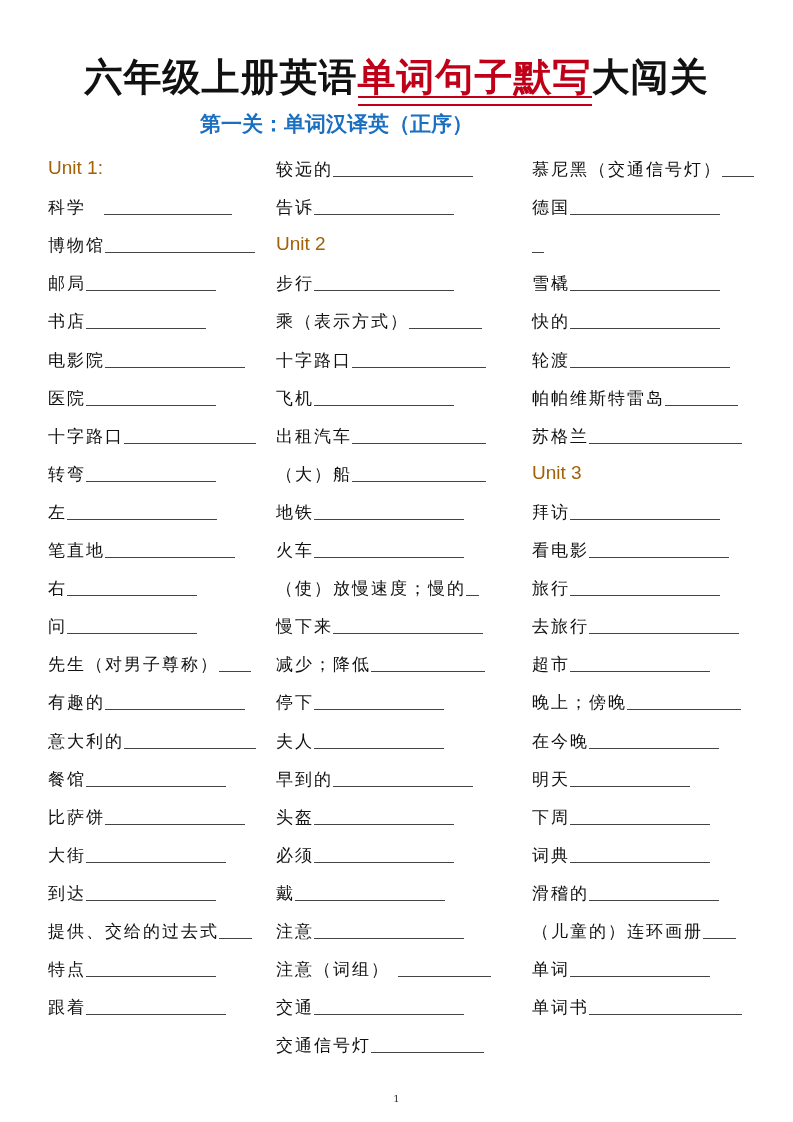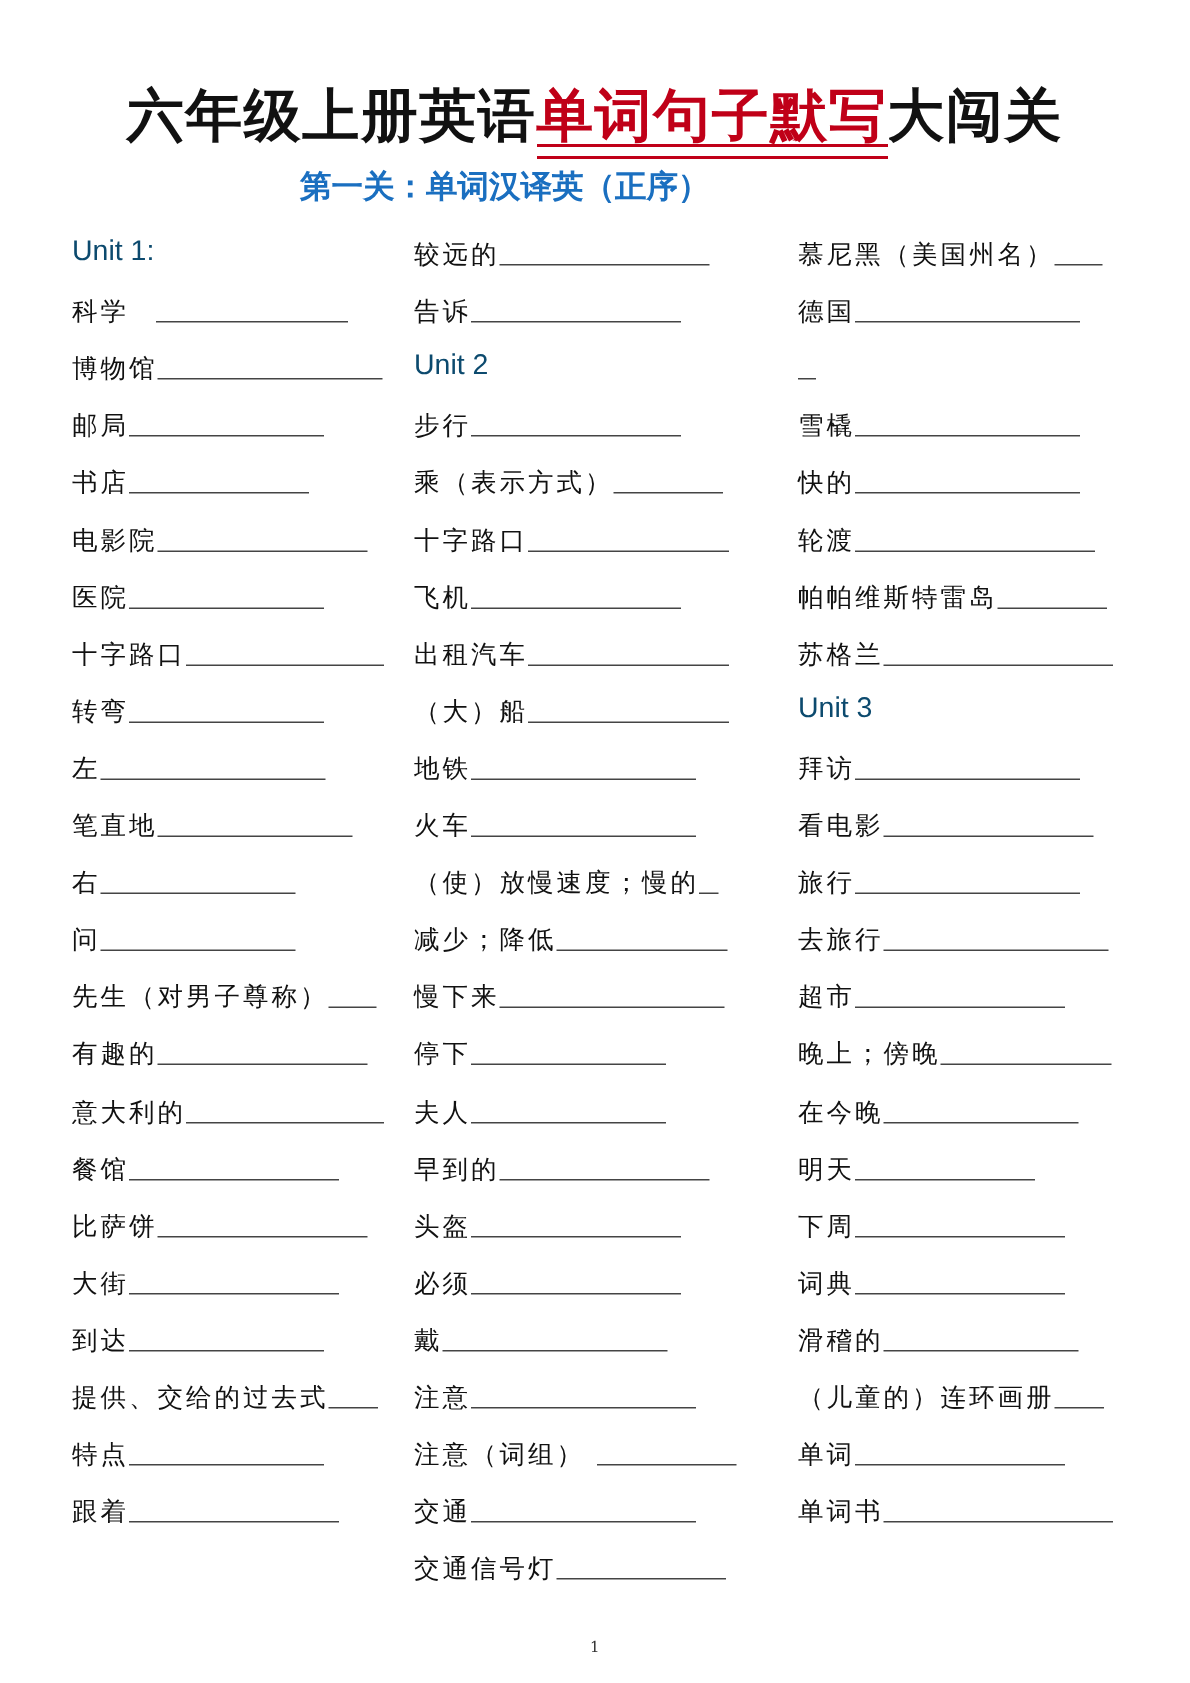--- a/index.html
+++ b/index.html
@@ -5,21 +5,21 @@
   html, body { margin:0; padding:0; background:#ffffff; }
   body { width:793px; height:1122px; position:relative; overflow:hidden; font-family:"DejaVu Serif", serif; color:#111; }
   .title { position:absolute; top:52px; left:0; width:793px; text-align:center; font-family:"DejaVu Sans", sans-serif; font-weight:bold; font-size:38px; letter-spacing:1px; line-height:50px; }
   .title .hl { color:#c00018; position:relative; display:inline-block; }
   .title .hl::after { content:""; position:absolute; left:0; right:0; bottom:-4px; height:6px; border-top:2px solid #c00018; border-bottom:2px solid #c00018; }
   .subtitle { position:absolute; top:110px; left:0; width:641px; text-align:center; font-family:"DejaVu Sans", sans-serif; font-weight:bold; font-size:21px; color:#1a6fc0;margin-left:16px; }
   .col { position:absolute; top:143px; width:240px; }
   .row { height:38.1px; display:flex; align-items:flex-end; padding-bottom:0; box-sizing:border-box; font-size:17px; white-space:nowrap; }
   .row .lbl { letter-spacing:2px; }
   .row .line { border-bottom:1.3px solid #444; height:0; margin-bottom:4px; }
-  .unit { height:38.1px; display:flex; align-items:flex-end; font-family:"Liberation Sans", sans-serif; font-size:19px; color:#0c4a6e; padding-bottom:2px; box-sizing:border-box; }
+  .unit { height:38.1px; display:flex; align-items:flex-end; font-family:"Liberation Sans", sans-serif; font-size:19px; color:#a16207; padding-bottom:2px; box-sizing:border-box; }
   .pagenum { position:absolute; top:1093px; left:0; width:793px; text-align:center; font-size:10px; color:#333; font-family:"DejaVu Serif", serif; }
 </style>
 </head>
 <body>
 
 <div class="title">
   <span>六年级上册英语</span><span class="hl">单词句子默写</span><span>大闯关</span>
 </div>
 
 <div class="subtitle">第一关：单词汉译英（正序）</div>
@@ -155,28 +155,28 @@
     </div>
     <div class="row">
       <span class="lbl">火车</span>
       <span class="line" style="width: 150px; margin-left: 0px;"></span>
     </div>
     <div class="row">
       <span class="lbl">（使）放慢速度；慢的</span>
       <span class="line" style="width: 13px; margin-left: 0px;"></span>
     </div>
     <div class="row">
+      <span class="lbl">慢下来</span>
+      <span class="line" style="width: 150px; margin-left: 0px;"></span>
+    </div>
+    <div class="row">
       <span class="lbl">减少；降低</span>
       <span class="line" style="width: 114px; margin-left: 0px;"></span>
     </div>
     <div class="row">
-      <span class="lbl">慢下来</span>
-      <span class="line" style="width: 150px; margin-left: 0px;"></span>
-    </div>
-    <div class="row">
       <span class="lbl">停下</span>
       <span class="line" style="width: 130px; margin-left: 0px;"></span>
     </div>
     <div class="row">
       <span class="lbl">夫人</span>
       <span class="line" style="width: 130px; margin-left: 0px;"></span>
     </div>
     <div class="row">
       <span class="lbl">早到的</span>
       <span class="line" style="width: 140px; margin-left: 0px;"></span>
@@ -205,21 +205,21 @@
       <span class="lbl">交通</span>
       <span class="line" style="width: 150px; margin-left: 0px;"></span>
     </div>
     <div class="row">
       <span class="lbl">交通信号灯</span>
       <span class="line" style="width: 113px; margin-left: 0px;"></span>
     </div>
   </div>
 <div class="col" id="col2" style="left:532px;">
     <div class="row">
-      <span class="lbl">慕尼黑（美国州名）</span>
+      <span class="lbl">慕尼黑（交通信号灯）</span>
       <span class="line" style="width: 32px; margin-left: 0px;"></span>
     </div>
     <div class="row">
       <span class="lbl">德国</span>
       <span class="line" style="width: 150px; margin-left: 0px;"></span>
     </div>
     <div class="row">
       <span class="line" style="width: 12px; margin-left: 0px;"></span>
     </div>
     <div class="row">

